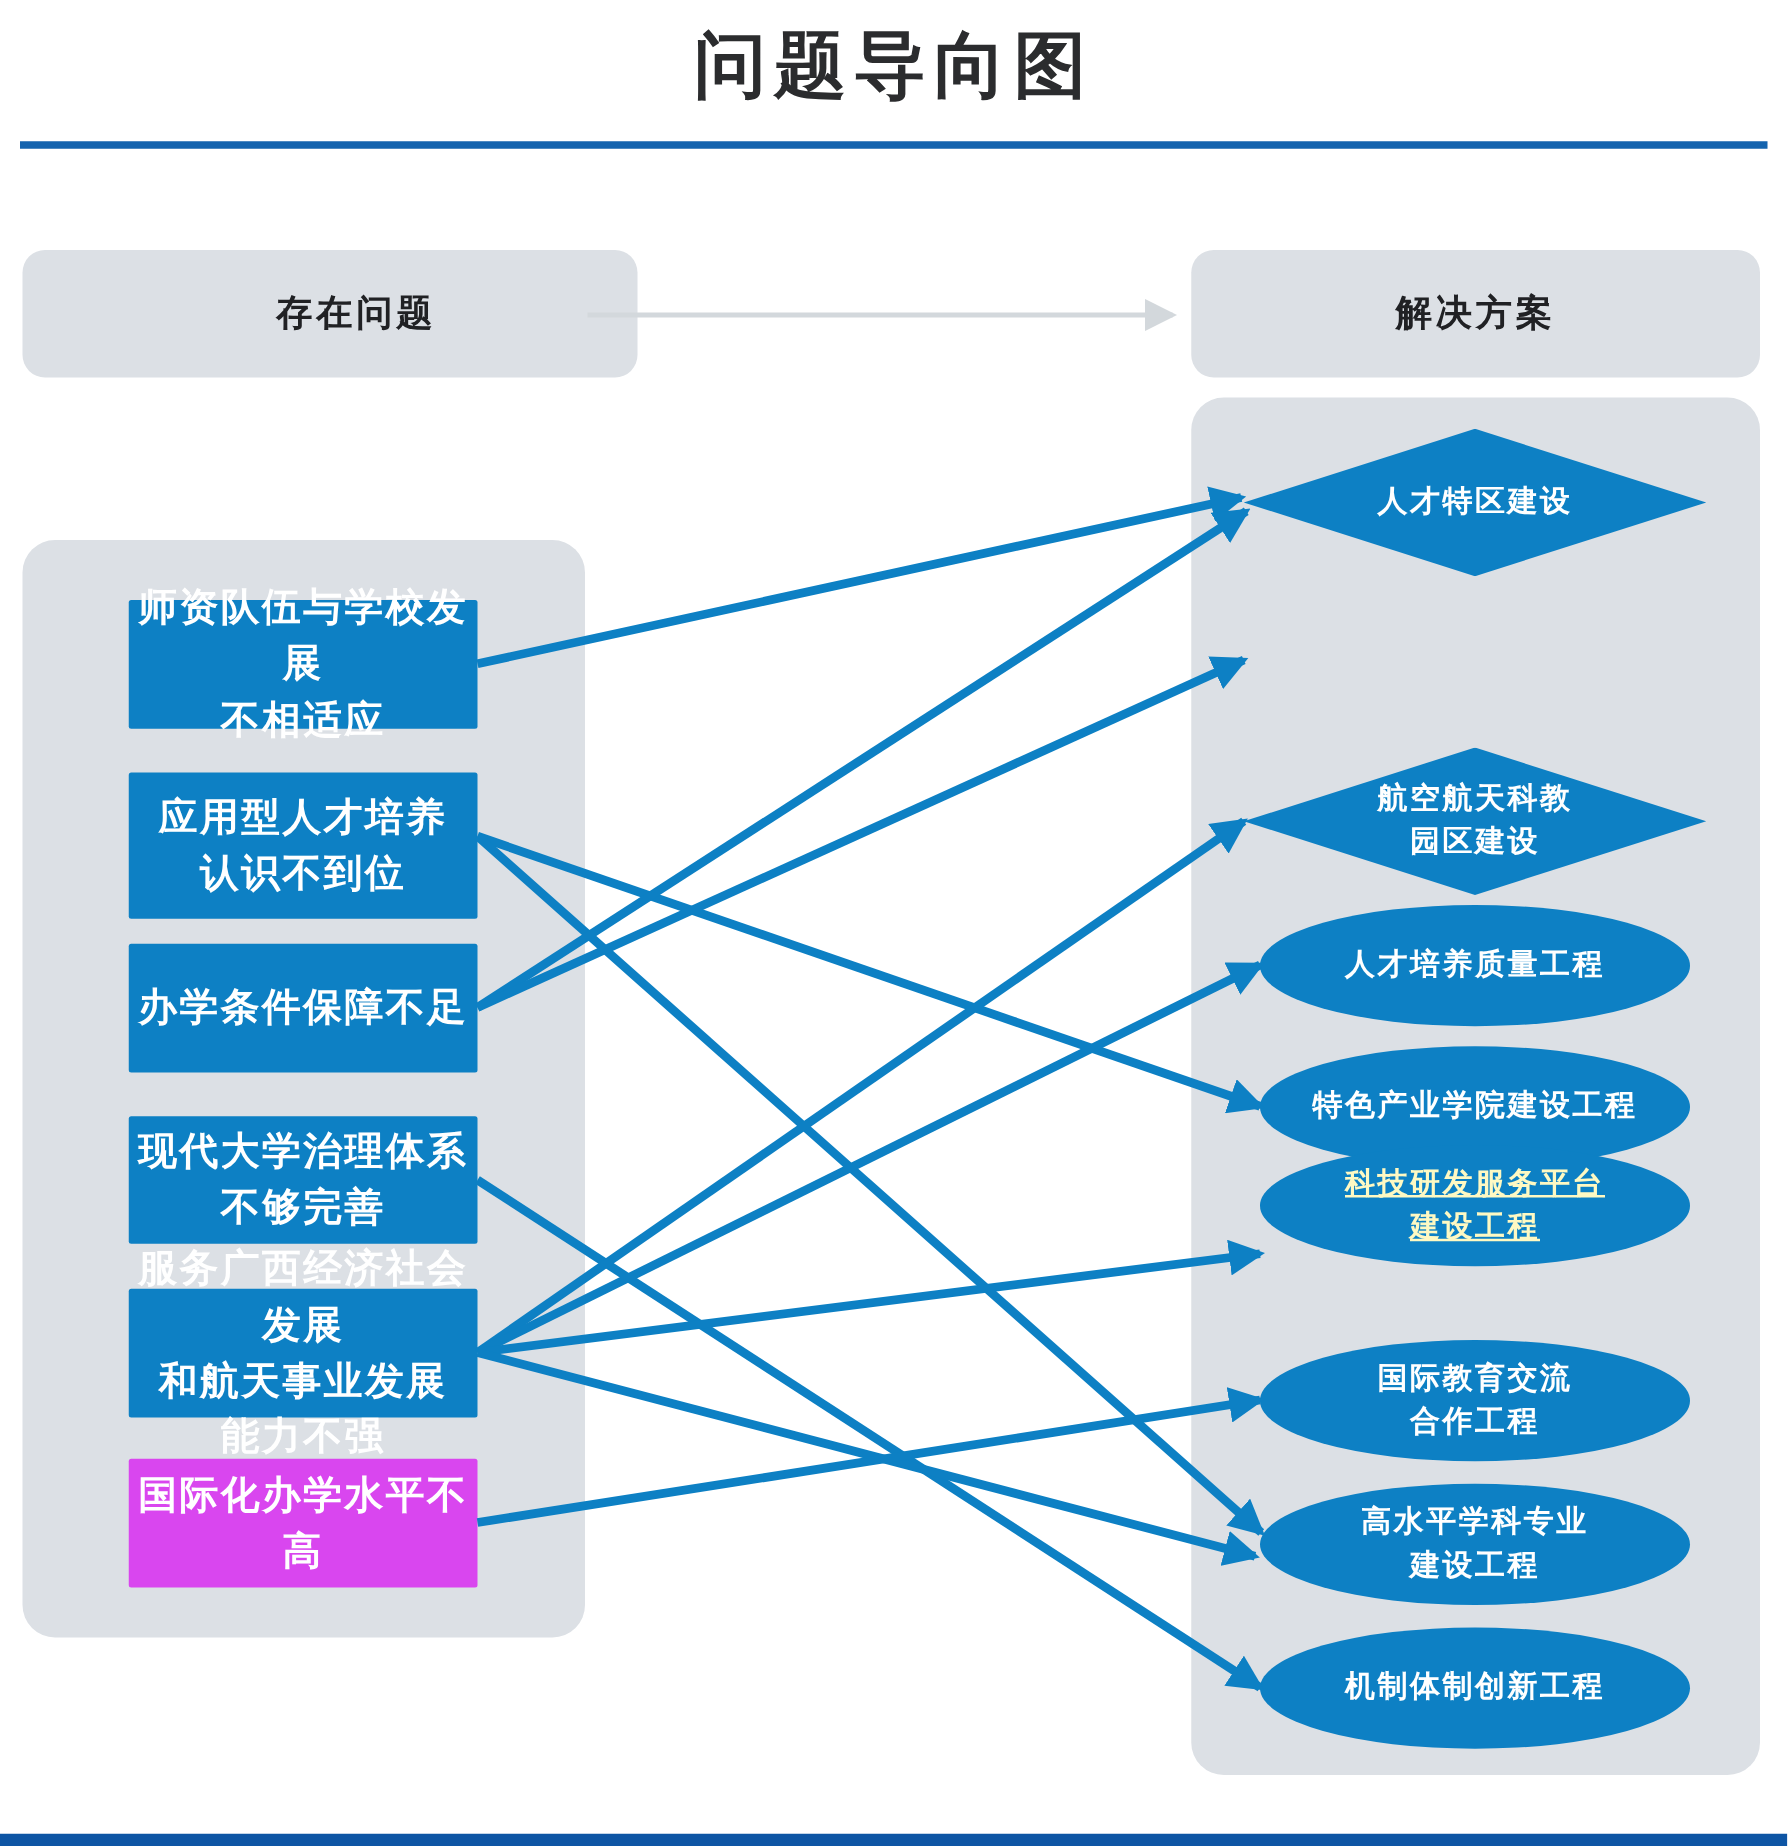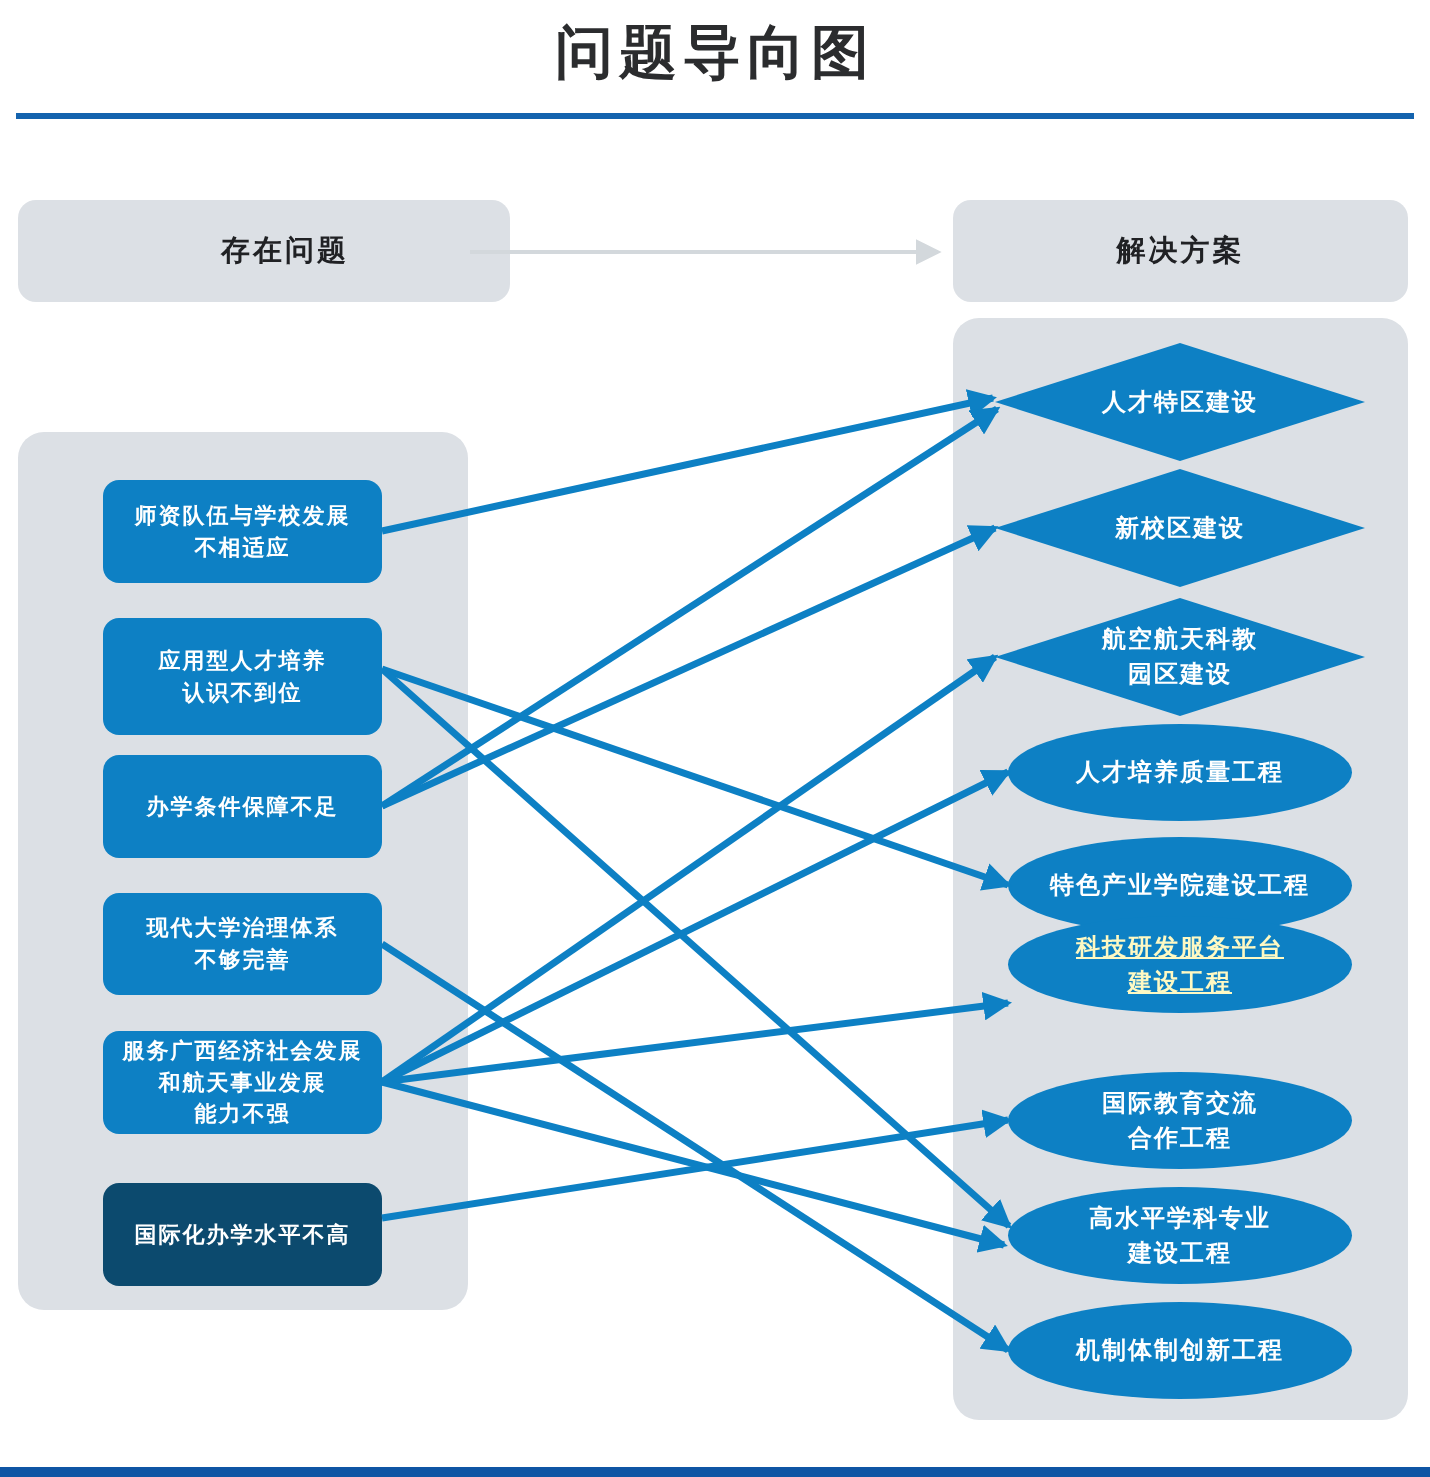--- a/index.html
+++ b/index.html
@@ -17,23 +17,23 @@
     position:absolute;top:200px;height:102px;border-radius:18px;
     display:flex;align-items:center;justify-content:center;
     font-size:29px;font-weight:700;color:#202124;letter-spacing:3px;
   }
   .header-left{left:18px;width:450px;padding-left:42px;}
   .header-right{left:953px;width:455px;}
   .panel{position:absolute;border-radius:26px;}
   .panel-left{left:18px;top:432px;width:450px;height:878px;}
   .panel-right{left:953px;top:318px;width:455px;height:1102px;}
   .pbox{
-    position:absolute;left:103px;width:279px;border-radius:16px;
+    position:absolute;left:103px;width:279px;border-radius:2px;
     display:flex;align-items:center;justify-content:center;text-align:center;
-    color:#fff;font-size:22px;font-weight:700;letter-spacing:2px;line-height:1.45;
+    color:#fff;font-size:31px;font-weight:700;letter-spacing:2px;line-height:1.45;
     white-space:pre-line;z-index:2;
   }
   .shape{
     position:absolute;display:flex;align-items:center;justify-content:center;text-align:center;
     color:#fff;font-size:24px;font-weight:700;letter-spacing:2px;line-height:1.45;
     white-space:pre-line;z-index:2;
   }
   .diamond{left:995px;width:370px;height:118px;clip-path:polygon(50% 0,100% 50%,50% 100%,0 50%);}
   .ellipse{left:1008px;width:344px;height:97px;border-radius:50%;}
   #wires{position:absolute;left:0;top:0;z-index:3;pointer-events:none;}
@@ -59,24 +59,23 @@
   <div class="pbox" style="top: 480px; height: 103px; background: rgb(13, 128, 196); color: rgb(255, 255, 255);">师资队伍与学校发展
 不相适应</div>
   <div class="pbox" style="top: 618px; height: 117px; background: rgb(13, 128, 196); color: rgb(255, 255, 255);">应用型人才培养
 认识不到位</div>
   <div class="pbox" style="top: 755px; height: 103px; background: rgb(13, 128, 196); color: rgb(255, 255, 255);">办学条件保障不足</div>
   <div class="pbox" style="top: 893px; height: 102px; background: rgb(13, 128, 196); color: rgb(255, 255, 255);">现代大学治理体系
 不够完善</div>
   <div class="pbox" style="top: 1031px; height: 103px; background: rgb(13, 128, 196); color: rgb(255, 255, 255);">服务广西经济社会发展
 和航天事业发展
 能力不强</div>
-  <div class="pbox" style="top: 1167px; height: 103px; background: #0c4a6e; color: rgb(255, 255, 255); margin-top: 16px;">国际化办学水平不高</div>
+  <div class="pbox" style="top: 1167px; height: 103px; background: #d946ef; color: rgb(255, 255, 255);">国际化办学水平不高</div>
 
   <div class="shape diamond" style="top: 343px; background: rgb(13, 128, 196); color: rgb(255, 255, 255);">人才特区建设</div>
-  <div class="shape diamond" style="top: 469px; background: rgb(13, 128, 196); color: rgb(255, 255, 255);">新校区建设</div>
   <div class="shape diamond" style="top: 598px; background: rgb(13, 128, 196); color: rgb(255, 255, 255);">航空航天科教
 园区建设</div>
   <div class="shape ellipse" style="top: 724px; background: rgb(13, 128, 196); color: rgb(255, 255, 255);">人才培养质量工程</div>
   <div class="shape ellipse" style="top: 837px; background: rgb(13, 128, 196); color: rgb(255, 255, 255);">特色产业学院建设工程</div>
   <div class="shape ellipse" style="top: 916px; background: rgb(13, 128, 196); color: #fef9c3; text-decoration: underline;">科技研发服务平台
 建设工程</div>
   <div class="shape ellipse" style="top: 1072px; background: rgb(13, 128, 196); color: rgb(255, 255, 255);">国际教育交流
 合作工程</div>
   <div class="shape ellipse" style="top: 1187px; background: rgb(13, 128, 196); color: rgb(255, 255, 255);">高水平学科专业
 建设工程</div>

